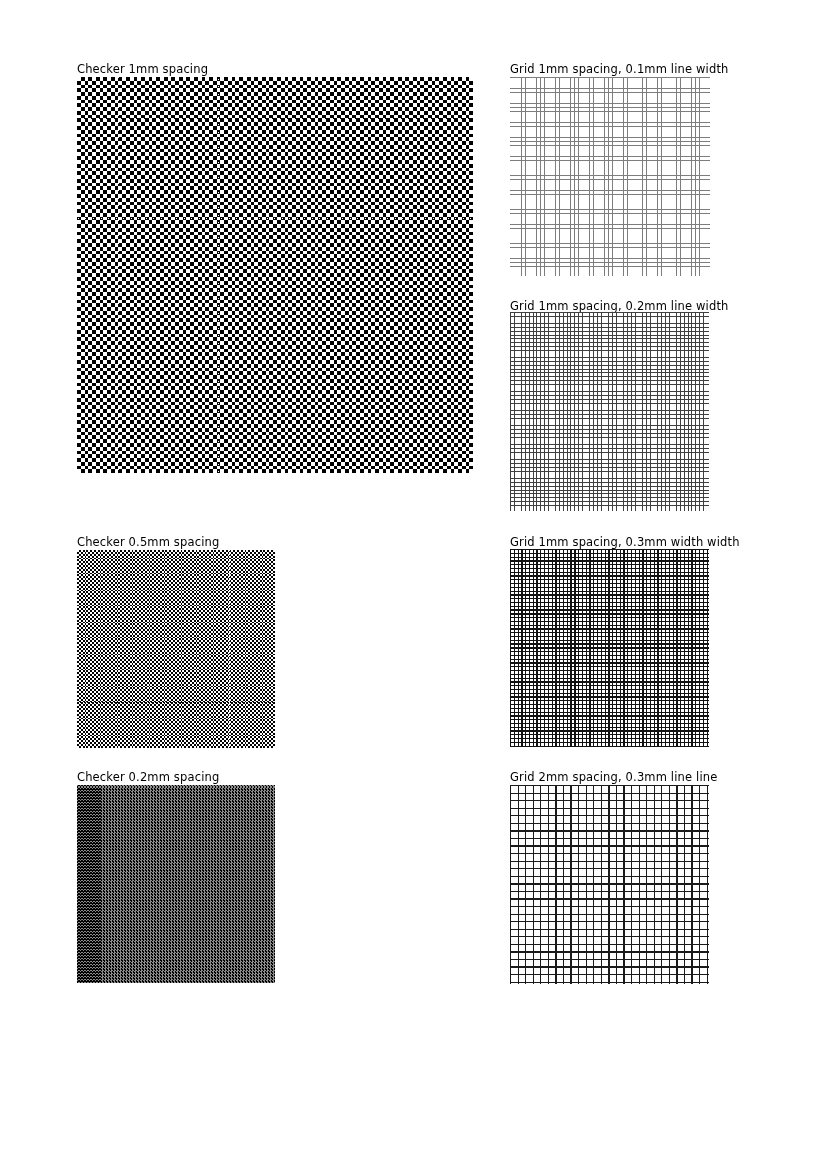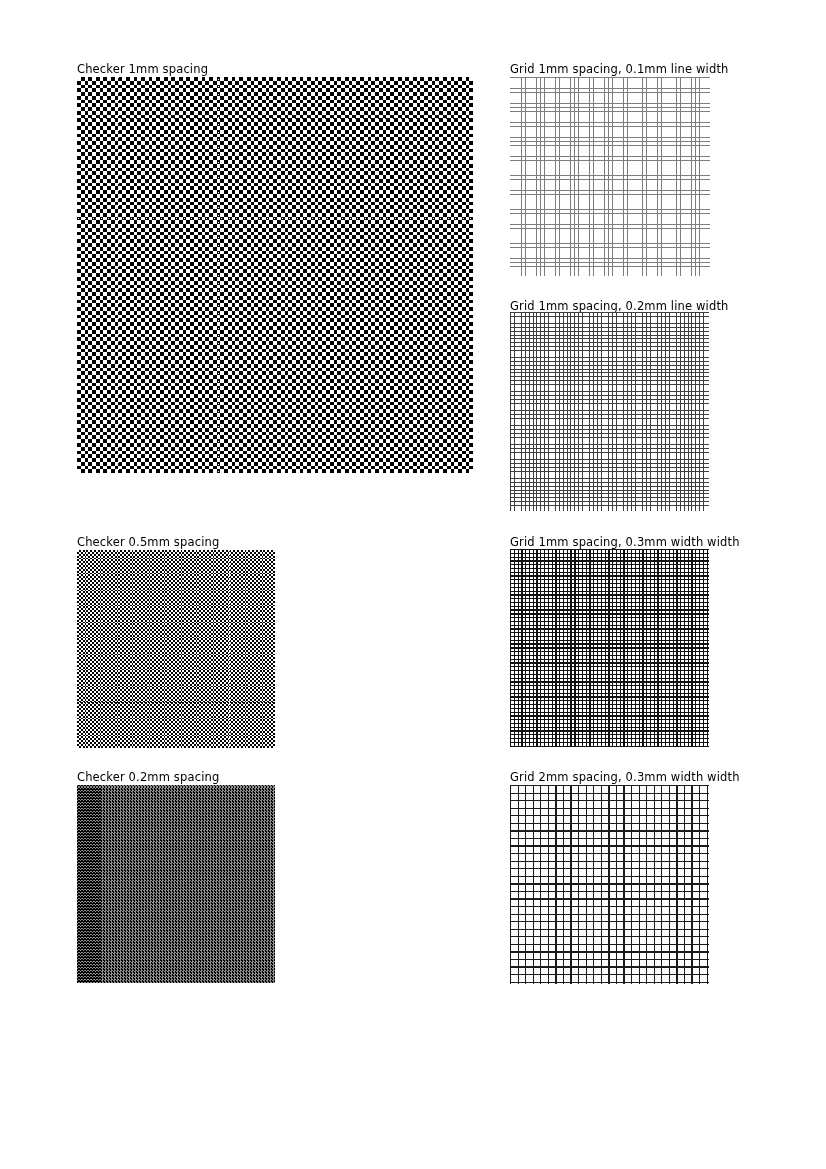--- a/index.html
+++ b/index.html
@@ -131,17 +131,17 @@
     <div class="panel-label">Grid 1mm spacing, 0.2mm line width</div>
     <div class="swatch grid-1mm-02" style="top:12px; width:199px; height:199px;"></div>
   </div>
 
   <div class="panel" style="left:510px; top:536px;">
     <div class="panel-label">Grid 1mm spacing, 0.3mm width width</div>
     <div class="swatch grid-1mm-03" style="top:13px; width:199px; height:198px;"></div>
   </div>
 
   <div class="panel" style="left:510px; top:771px;">
-    <div class="panel-label">Grid 2mm spacing, 0.3mm width width</div>
+    <div class="panel-label">Grid 2mm spacing, 0.3mm line line</div>
     <div class="swatch grid-2mm-03" style="top:14px; width:199px; height:199px;"></div>
   </div>
 
 </div>
 
 </body></html>

